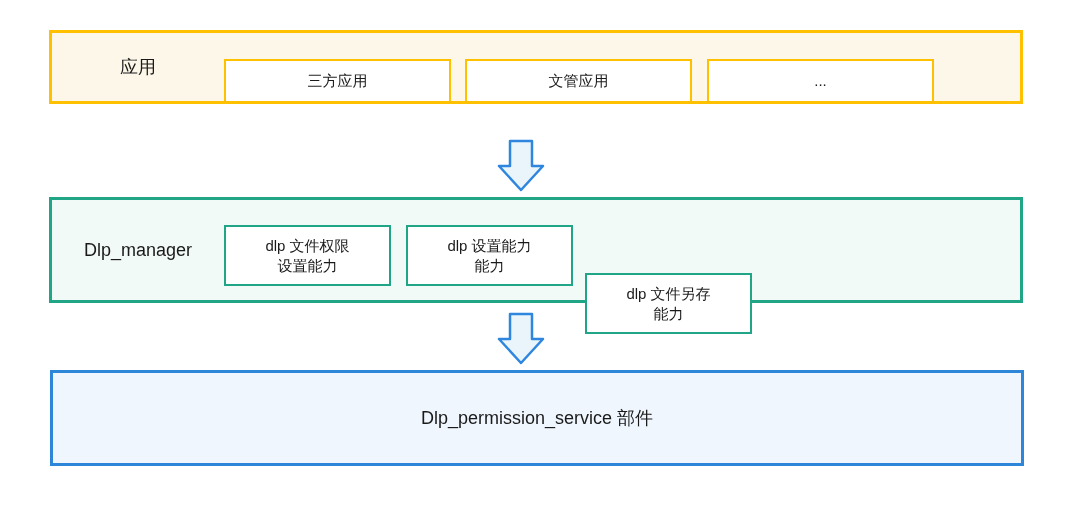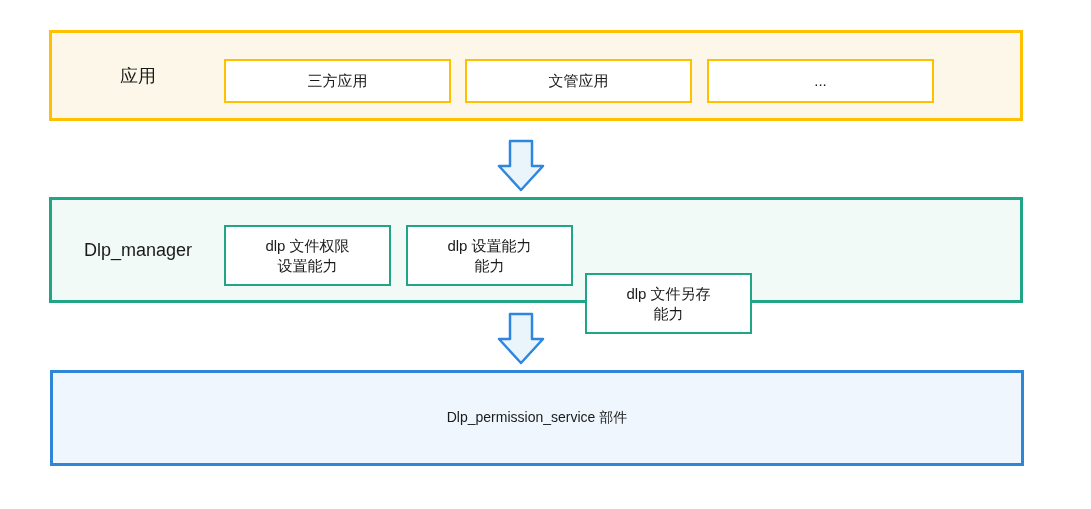--- a/index.html
+++ b/index.html
@@ -14,36 +14,36 @@
     width: 1091px;
     height: 509px;
     background: #ffffff;
     overflow: hidden;
   }
   .band {
     position: absolute;
     box-sizing: border-box;
   }
   .band-apps {
-    left: 49px; top: 30px; width: 974px; height: 91px;
+    left: 49px; top: 30px; width: 974px; height: 74px;
     border: 3px solid var(--apps-border);
     background: var(--apps-fill);
     padding-left: 20px;
   }
   .band-manager {
     left: 49px; top: 197px; width: 974px; height: 106px;
     border: 3px solid var(--manager-border);
     background: var(--manager-fill);
   }
   .band-service {
     left: 50px; top: 370px; width: 974px; height: 96px;
     border: 3px solid var(--service-border);
     background: var(--service-fill);
     display: flex; align-items: center; justify-content: center;
-    font-size: 14px;
+    font-size: 18px;
   }
   .band-label {
     position: absolute;
     left: 0; top: 0; bottom: 0; width: 172px;
     display: flex; align-items: center; justify-content: center;
     font-size: 18px;
     white-space: nowrap;
   }
   .inner-box {
     position: absolute;

